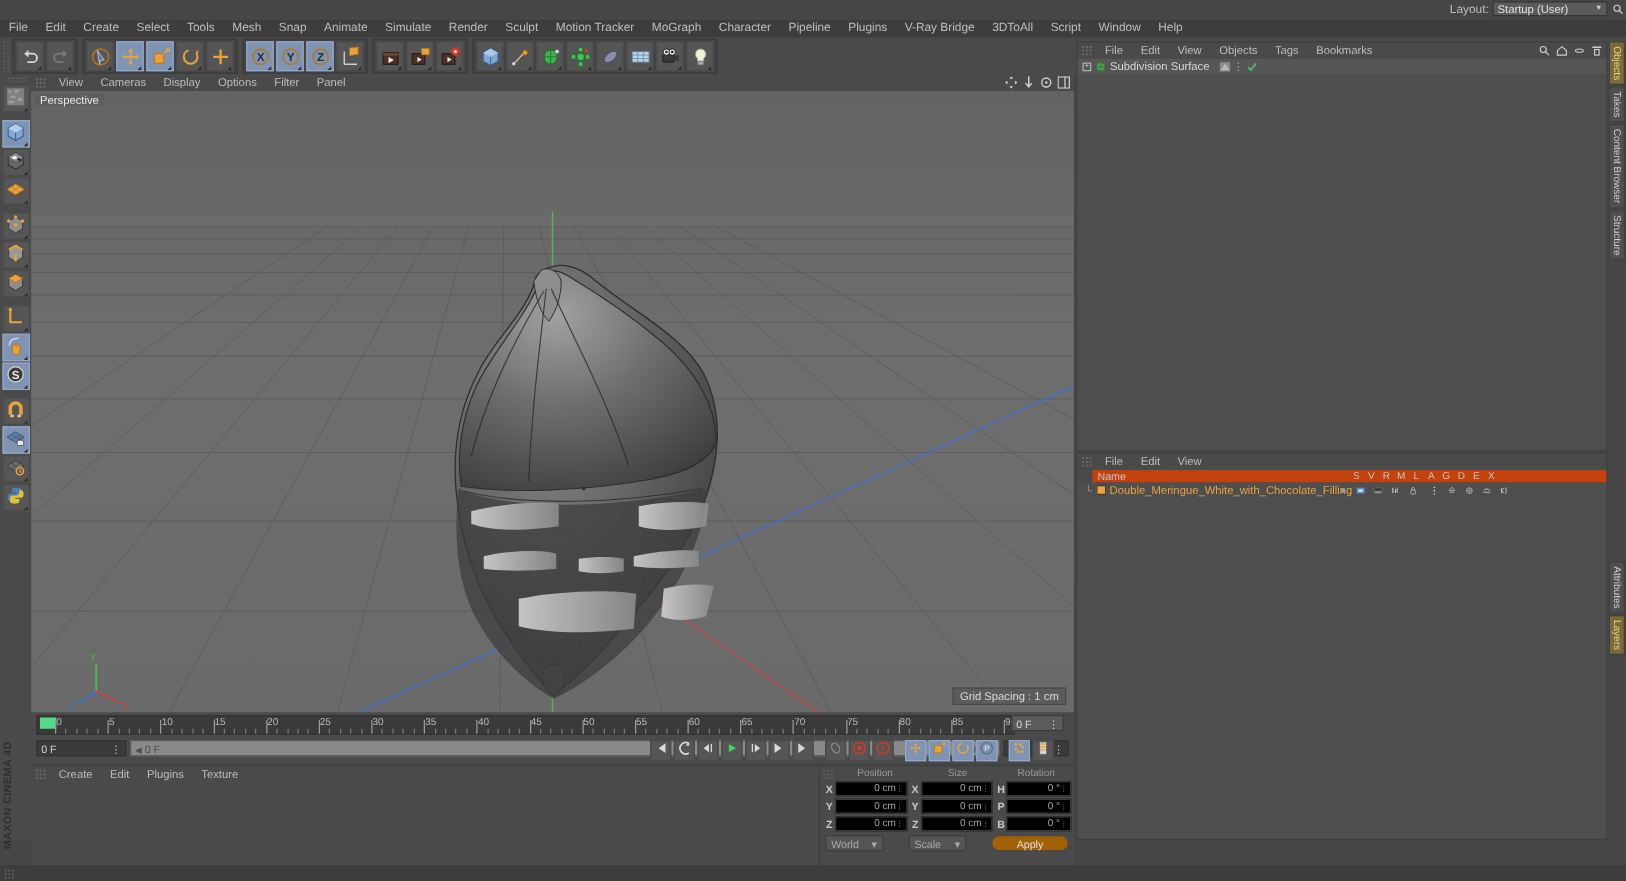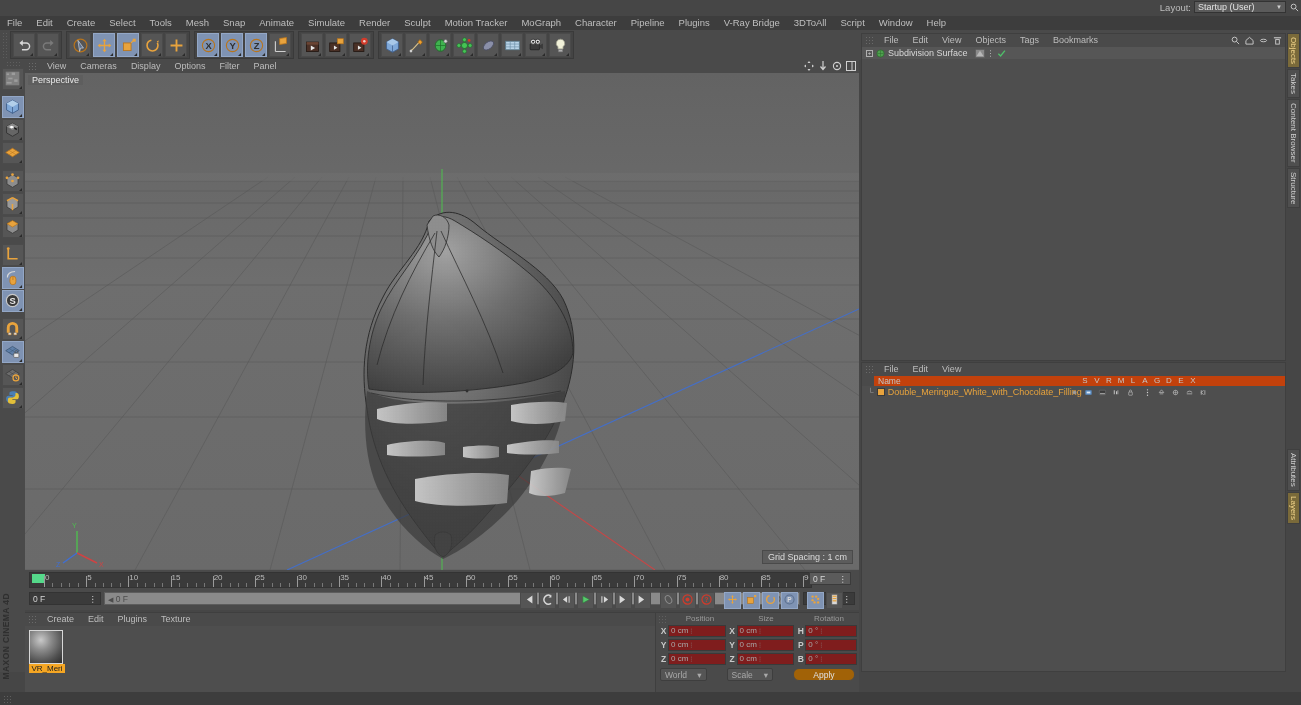--- a/index.html
+++ b/index.html
@@ -185,22 +185,22 @@
   .coords{
     position:absolute; left:655px; top:612px; width:204px; height:80px;
     background:#4a4a4a; border-left:1px solid #3f3f3f; border-top:1px solid #3f3f3f;
   }
   .co-head{ height:11px; display:flex; align-items:center; padding-left:2px; gap:0; }
   .co-grip{ width:9px;height:8px;background-image:radial-gradient(#5f5f5f 40%, transparent 41%);background-size:3px 3px; }
   .co-hcol{ font-size:8px;color:#9a9a9a;text-align:center; }
   .co-row{ display:flex; align-items:center; height:13px; margin-bottom:1px; padding-left:3px; }
   .co-lbl{ width:9px;font-size:8.5px;color:#c9c9c9;font-weight:bold;text-align:center; }
   .co-fld{
-    width:58px;height:12px;background:#7f1d1d;border:1px solid #3a3a3a;
-    font-size:8px;color:#a8a8a8;display:flex;align-items:center;justify-content:flex-start;
+    width:58px;height:12px;background:#000000;border:1px solid #3a3a3a;
+    font-size:8px;color:#a8a8a8;display:flex;align-items:center;justify-content:flex-end;
     padding:0 2px; margin-right:2px;
   }
   .co-fld .sp{ font-size:6px;color:#8d8d8d; }
   .co-btm{ display:flex; align-items:center; gap:20px; padding:2px 4px 0 4px; }
   .co-sel{
     flex:1;height:13px;background:#555;border:1px solid #3e3e3e;border-radius:2px;
     display:flex;align-items:center;justify-content:space-between;padding:0 4px;
     font-size:8.5px;color:#a9a9a9;
   }
   .co-apply{
@@ -1074,26 +1074,20 @@
     </div>
 
   <div class="matmgr">
     <div class="mm-bar" id="mm-bar">
       <div class="vp-grip"></div>
     <div class="mm-mi">Create</div>
         <div class="mm-mi">Edit</div>
         <div class="mm-mi">Plugins</div>
         <div class="mm-mi">Texture</div>
       </div>
-    <div class="mm-body">
-      <div class="mat-item">
-        <div class="mat-thumb"></div>
-        <div class="mat-name">VR_Meri</div>
-      </div>
-    </div>
   </div>
 
   <div class="coords">
     <div class="co-head">
       <div class="co-grip"></div>
       <div class="co-hcol" style="width:66px">Position</div>
       <div class="co-hcol" style="width:66px">Size</div>
       <div class="co-hcol" style="width:60px">Rotation</div>
     </div>
     <div id="co-rows">

